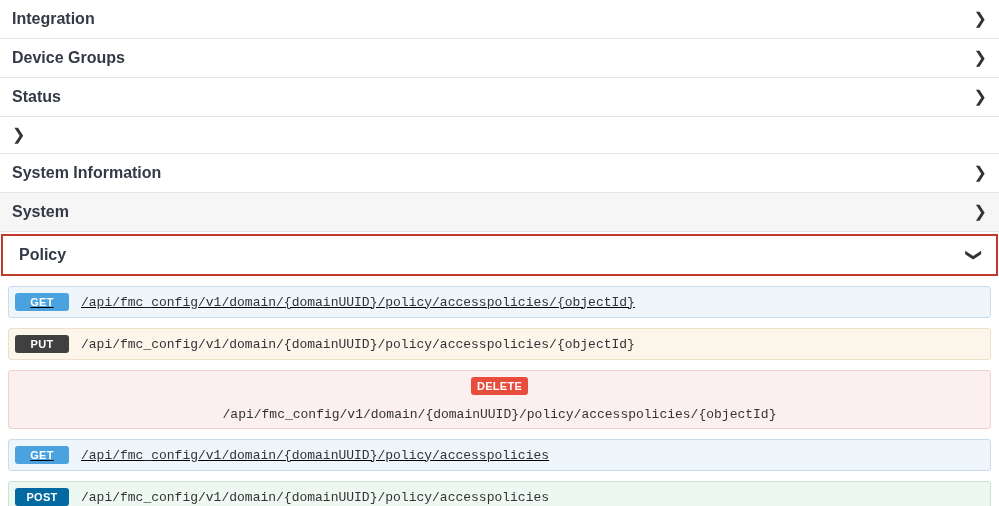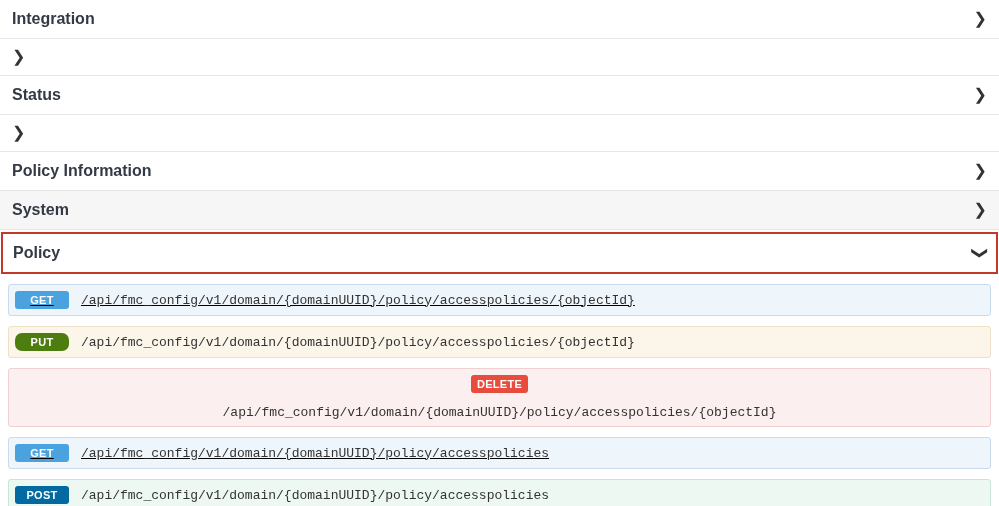--- a/index.html
+++ b/index.html
@@ -24,21 +24,21 @@
     color: #333a45;
   }
   .chevron {
     font-size: 16px;
     color: #333;
     line-height: 1;
   }
   .section.highlighted {
     border: 2px solid #c0392b;
     margin: 2px 1px 6px 1px;
-    padding: 10px 10px;
+    padding: 10px 16px;
   }
   .endpoints {
     padding: 4px 8px 4px 8px;
   }
   .ep {
     display: flex;
     align-items: center;
     gap: 12px;
     padding: 6px 6px;
     margin-bottom: 10px;
@@ -55,52 +55,53 @@
     min-width: 54px;
     padding: 3px 6px;
     border-radius: 3px;
     color: #fff;
     font-size: 11px;
     font-weight: 700;
     text-align: center;
     letter-spacing: 0.3px;
   }
   .m-get    { background: #4aa3df; }
-  .m-put    { background: #4d7c0f; border-radius: 7px; }
+  .m-put    { background: #404040; }
   .m-delete { background: #e74c3c; }
   .m-post   { background: #0369a1; }
   .ep-path {
     font-family: "Courier New", Courier, monospace;
     font-size: 13px;
     color: #333;
   }
 </style>
 </head>
 <body>
 
 <div class="section">
   <span class="section-title">Integration</span>
   <span class="chevron">❯</span>
 </div>
 
 <div class="section">
+  <span class="section-title">Device Groups</span>
   <span class="chevron">❯</span>
 </div>
 
 <div class="section">
   <span class="section-title">Status</span>
   <span class="chevron">❯</span>
 </div>
 
 <div class="section">
   <span class="chevron">❯</span>
 </div>
 
 <div class="section">
-  <span class="section-title">Policy Information</span>
+  <span class="section-title">System Information</span>
   <span class="chevron">❯</span>
 </div>
 
 <div class="section shaded">
   <span class="section-title">System</span>
   <span class="chevron">❯</span>
 </div>
 
 <div class="section highlighted">
   <span class="section-title">Policy</span>

